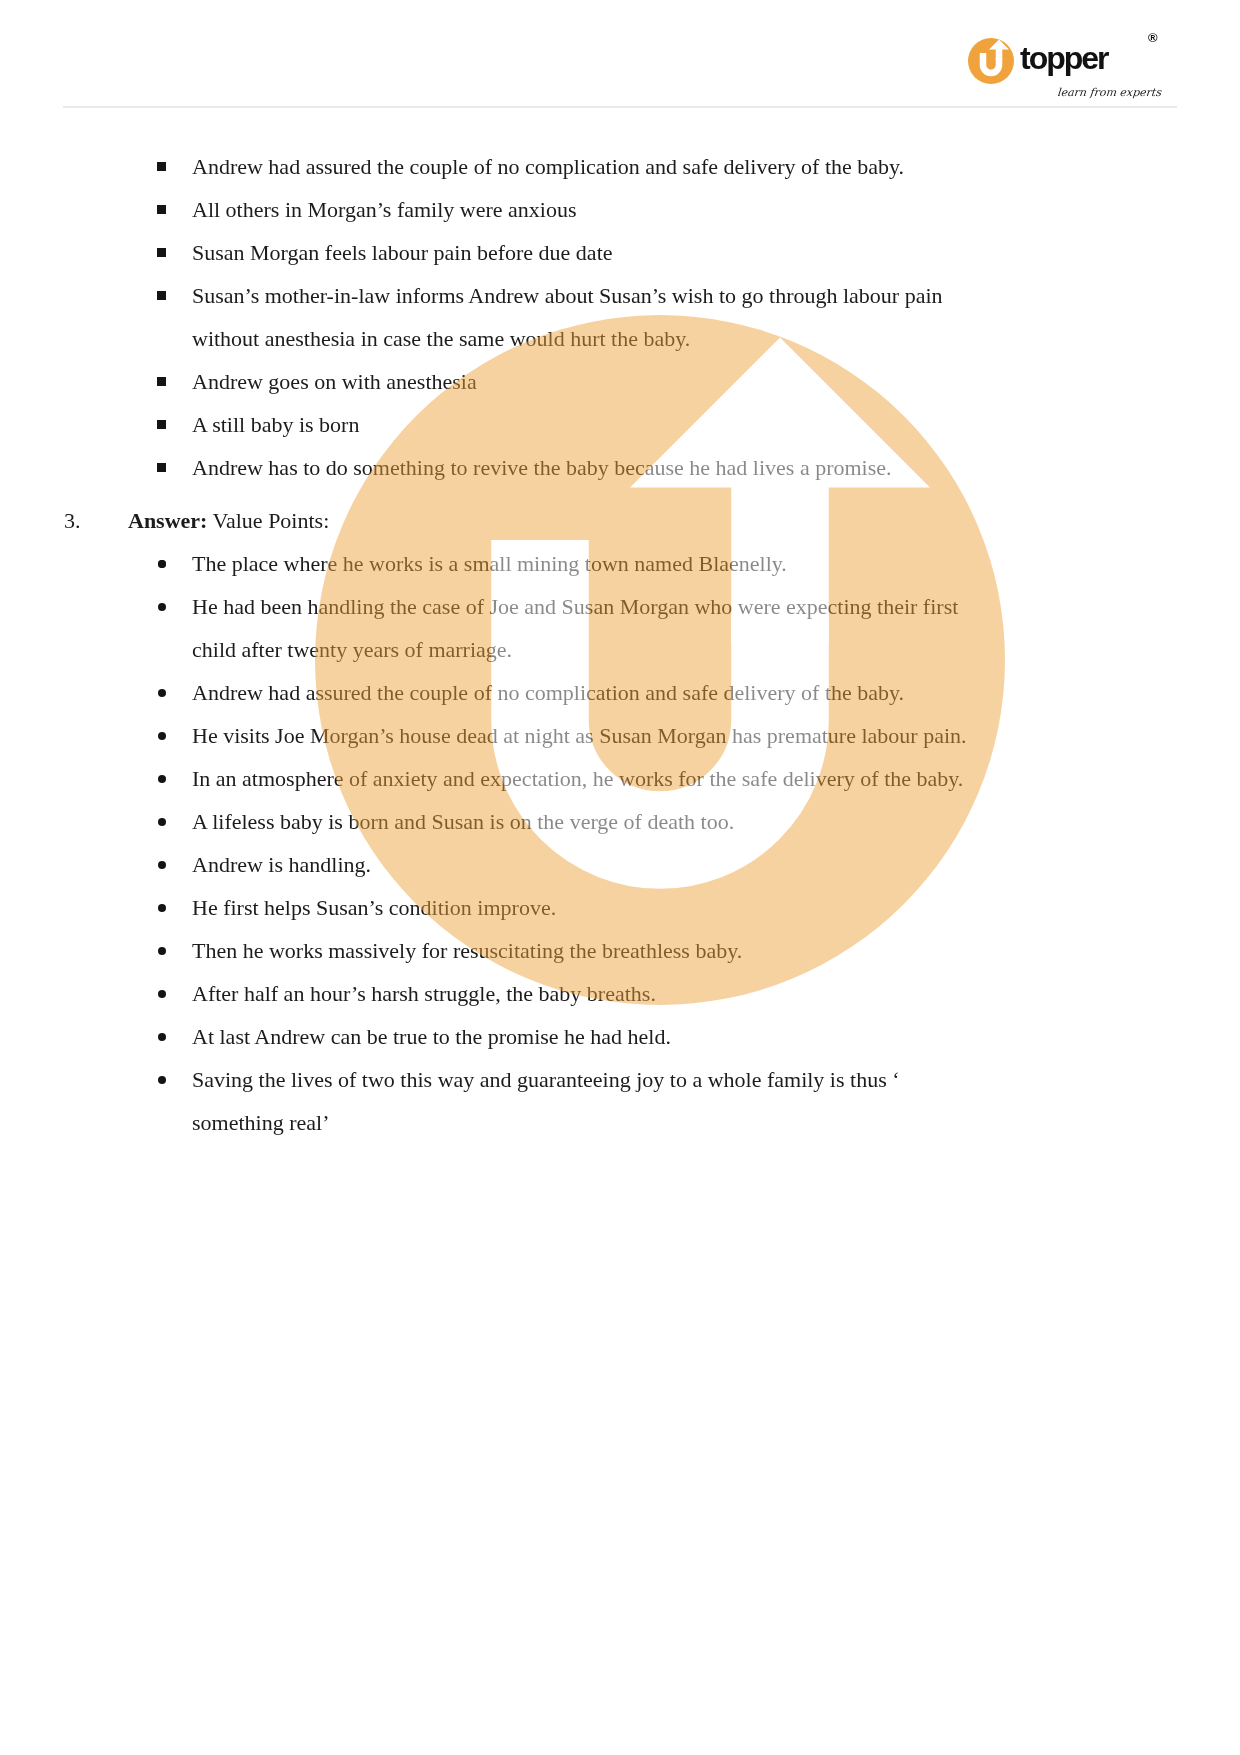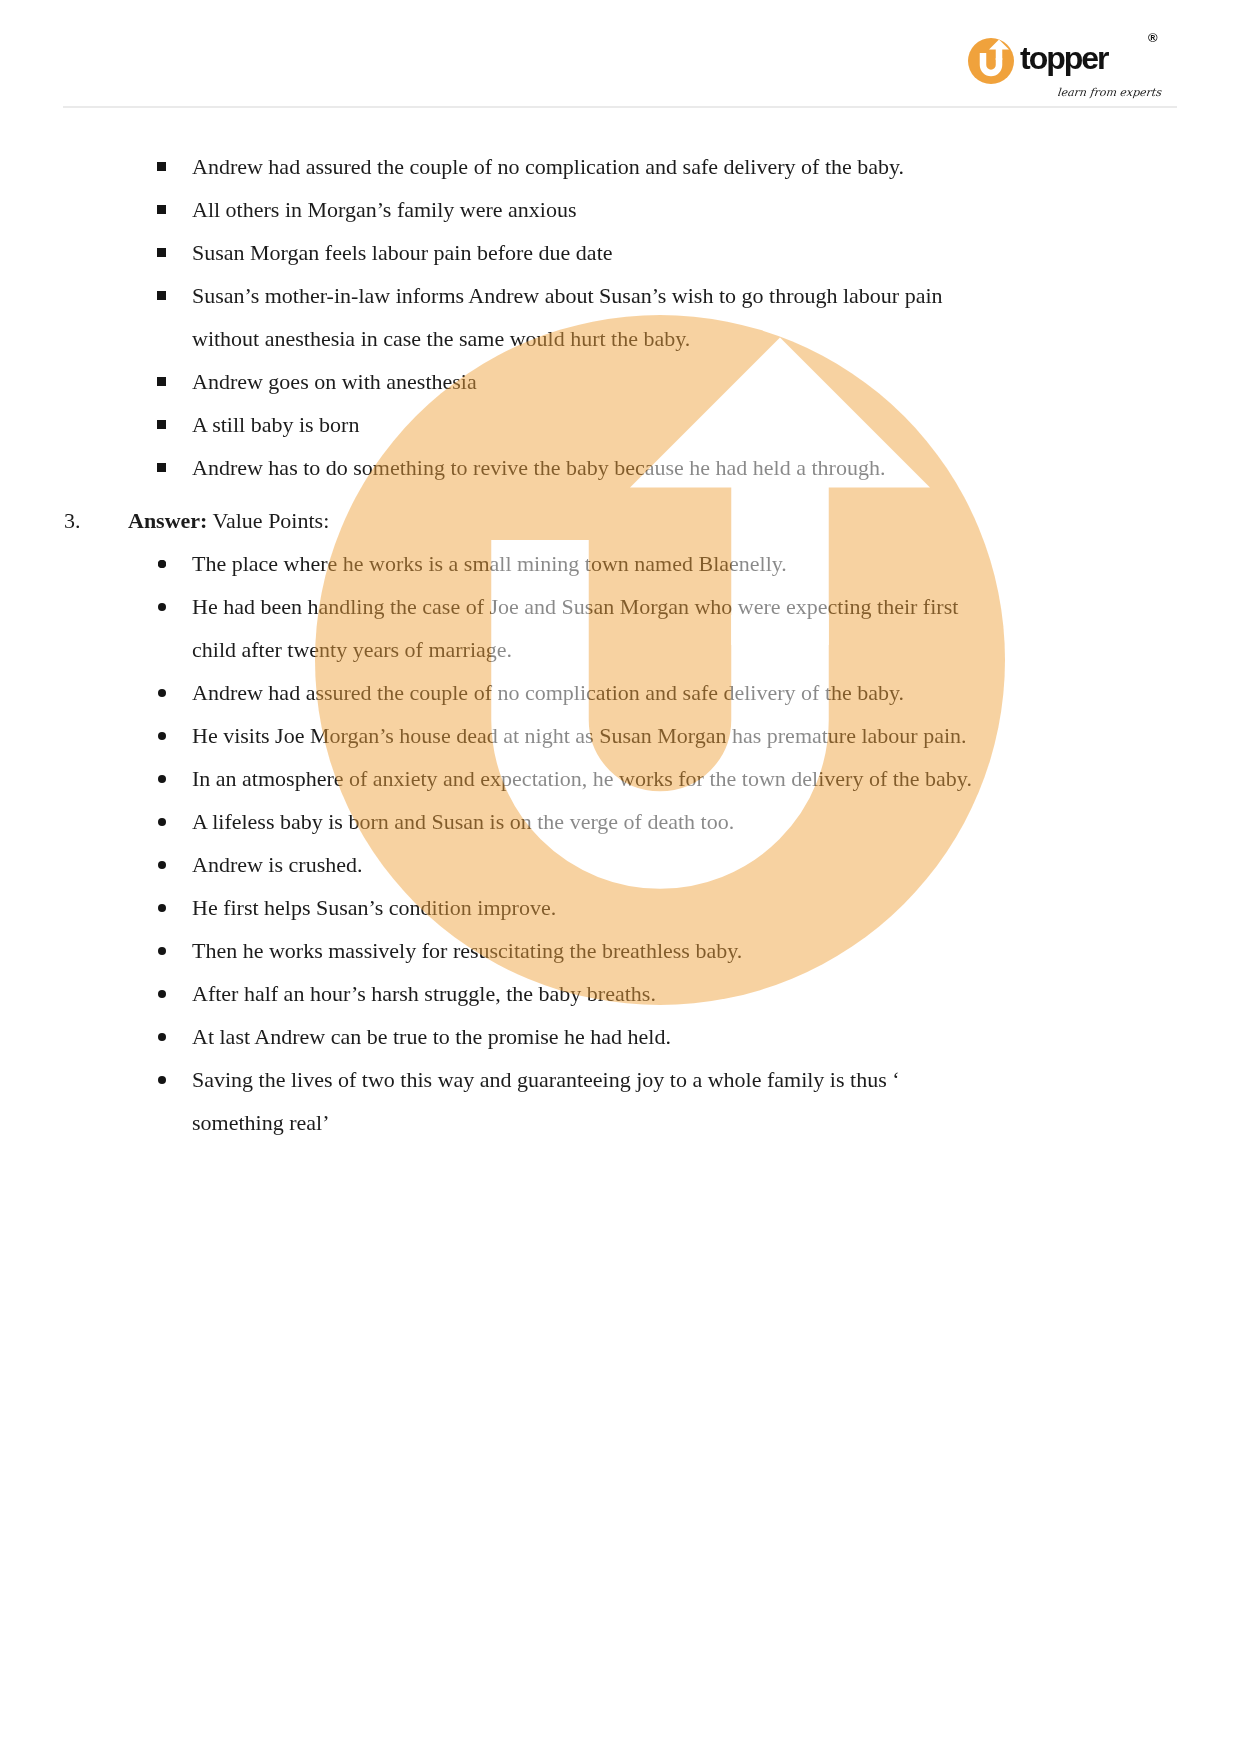--- a/index.html
+++ b/index.html
@@ -87,40 +87,40 @@
 
   <div class="content">
 
     <ul class="blist">
       <li><span class="bullet-square"></span><span>Andrew had assured the couple of no complication and safe delivery of the baby.</span></li>
       <li><span class="bullet-square"></span><span>All others in Morgan’s family were anxious</span></li>
       <li><span class="bullet-square"></span><span>Susan Morgan feels labour pain before due date</span></li>
       <li><span class="bullet-square"></span><span>Susan’s mother-in-law informs Andrew about Susan’s wish to go through labour pain without anesthesia in case the same would hurt the baby.</span></li>
       <li><span class="bullet-square"></span><span>Andrew goes on with anesthesia</span></li>
       <li><span class="bullet-square"></span><span>A still baby is born</span></li>
-      <li><span class="bullet-square"></span><span>Andrew has to do something to revive the baby because he had held a through.</span></li>
+      <li><span class="bullet-square"></span><span>Andrew has to do something to revive the baby because he had lives a promise.</span></li>
     </ul>
 
     <div class="question">
       <span class="q-num">3.</span>
     </div>
 
     <div class="answer-line">
       <span class="answer-label">Answer:</span><span> Value Points:</span>
     </div>
 
     <ul class="blist round">
       <li><span class="bullet-round"></span></li>
       <li><span class="bullet-round"></span><span>The place where he works is a small mining town named Blaenelly.</span></li>
       <li><span class="bullet-round"></span><span>He had been handling the case of Joe and Susan Morgan who were expecting their first child after twenty years of marriage.</span></li>
       <li><span class="bullet-round"></span><span>Andrew had assured the couple of no complication and safe delivery of the baby.</span></li>
       <li><span class="bullet-round"></span><span>He visits Joe Morgan’s house dead at night as Susan Morgan has premature labour pain.</span></li>
-      <li><span class="bullet-round"></span><span>In an atmosphere of anxiety and expectation, he works for the town delivery of the baby.</span></li>
+      <li><span class="bullet-round"></span><span>In an atmosphere of anxiety and expectation, he works for the safe delivery of the baby.</span></li>
       <li><span class="bullet-round"></span><span>A lifeless baby is born and Susan is on the verge of death too.</span></li>
-      <li><span class="bullet-round"></span><span>Andrew is crushed.</span></li>
+      <li><span class="bullet-round"></span><span>Andrew is handling.</span></li>
       <li><span class="bullet-round"></span><span>He first helps Susan’s condition improve.</span></li>
       <li><span class="bullet-round"></span><span>Then he works massively for resuscitating the breathless baby.</span></li>
       <li><span class="bullet-round"></span><span>After half an hour’s harsh struggle, the baby breaths.</span></li>
       <li><span class="bullet-round"></span><span>At last Andrew can be true to the promise he had held.</span></li>
       <li><span class="bullet-round"></span><span>Saving the lives of two this way and guaranteeing joy to a whole family is thus ‘ something real’</span></li>
     </ul>
 
   </div>
 
   <svg class="watermark" viewBox="0 0 100 100" aria-hidden="true">

